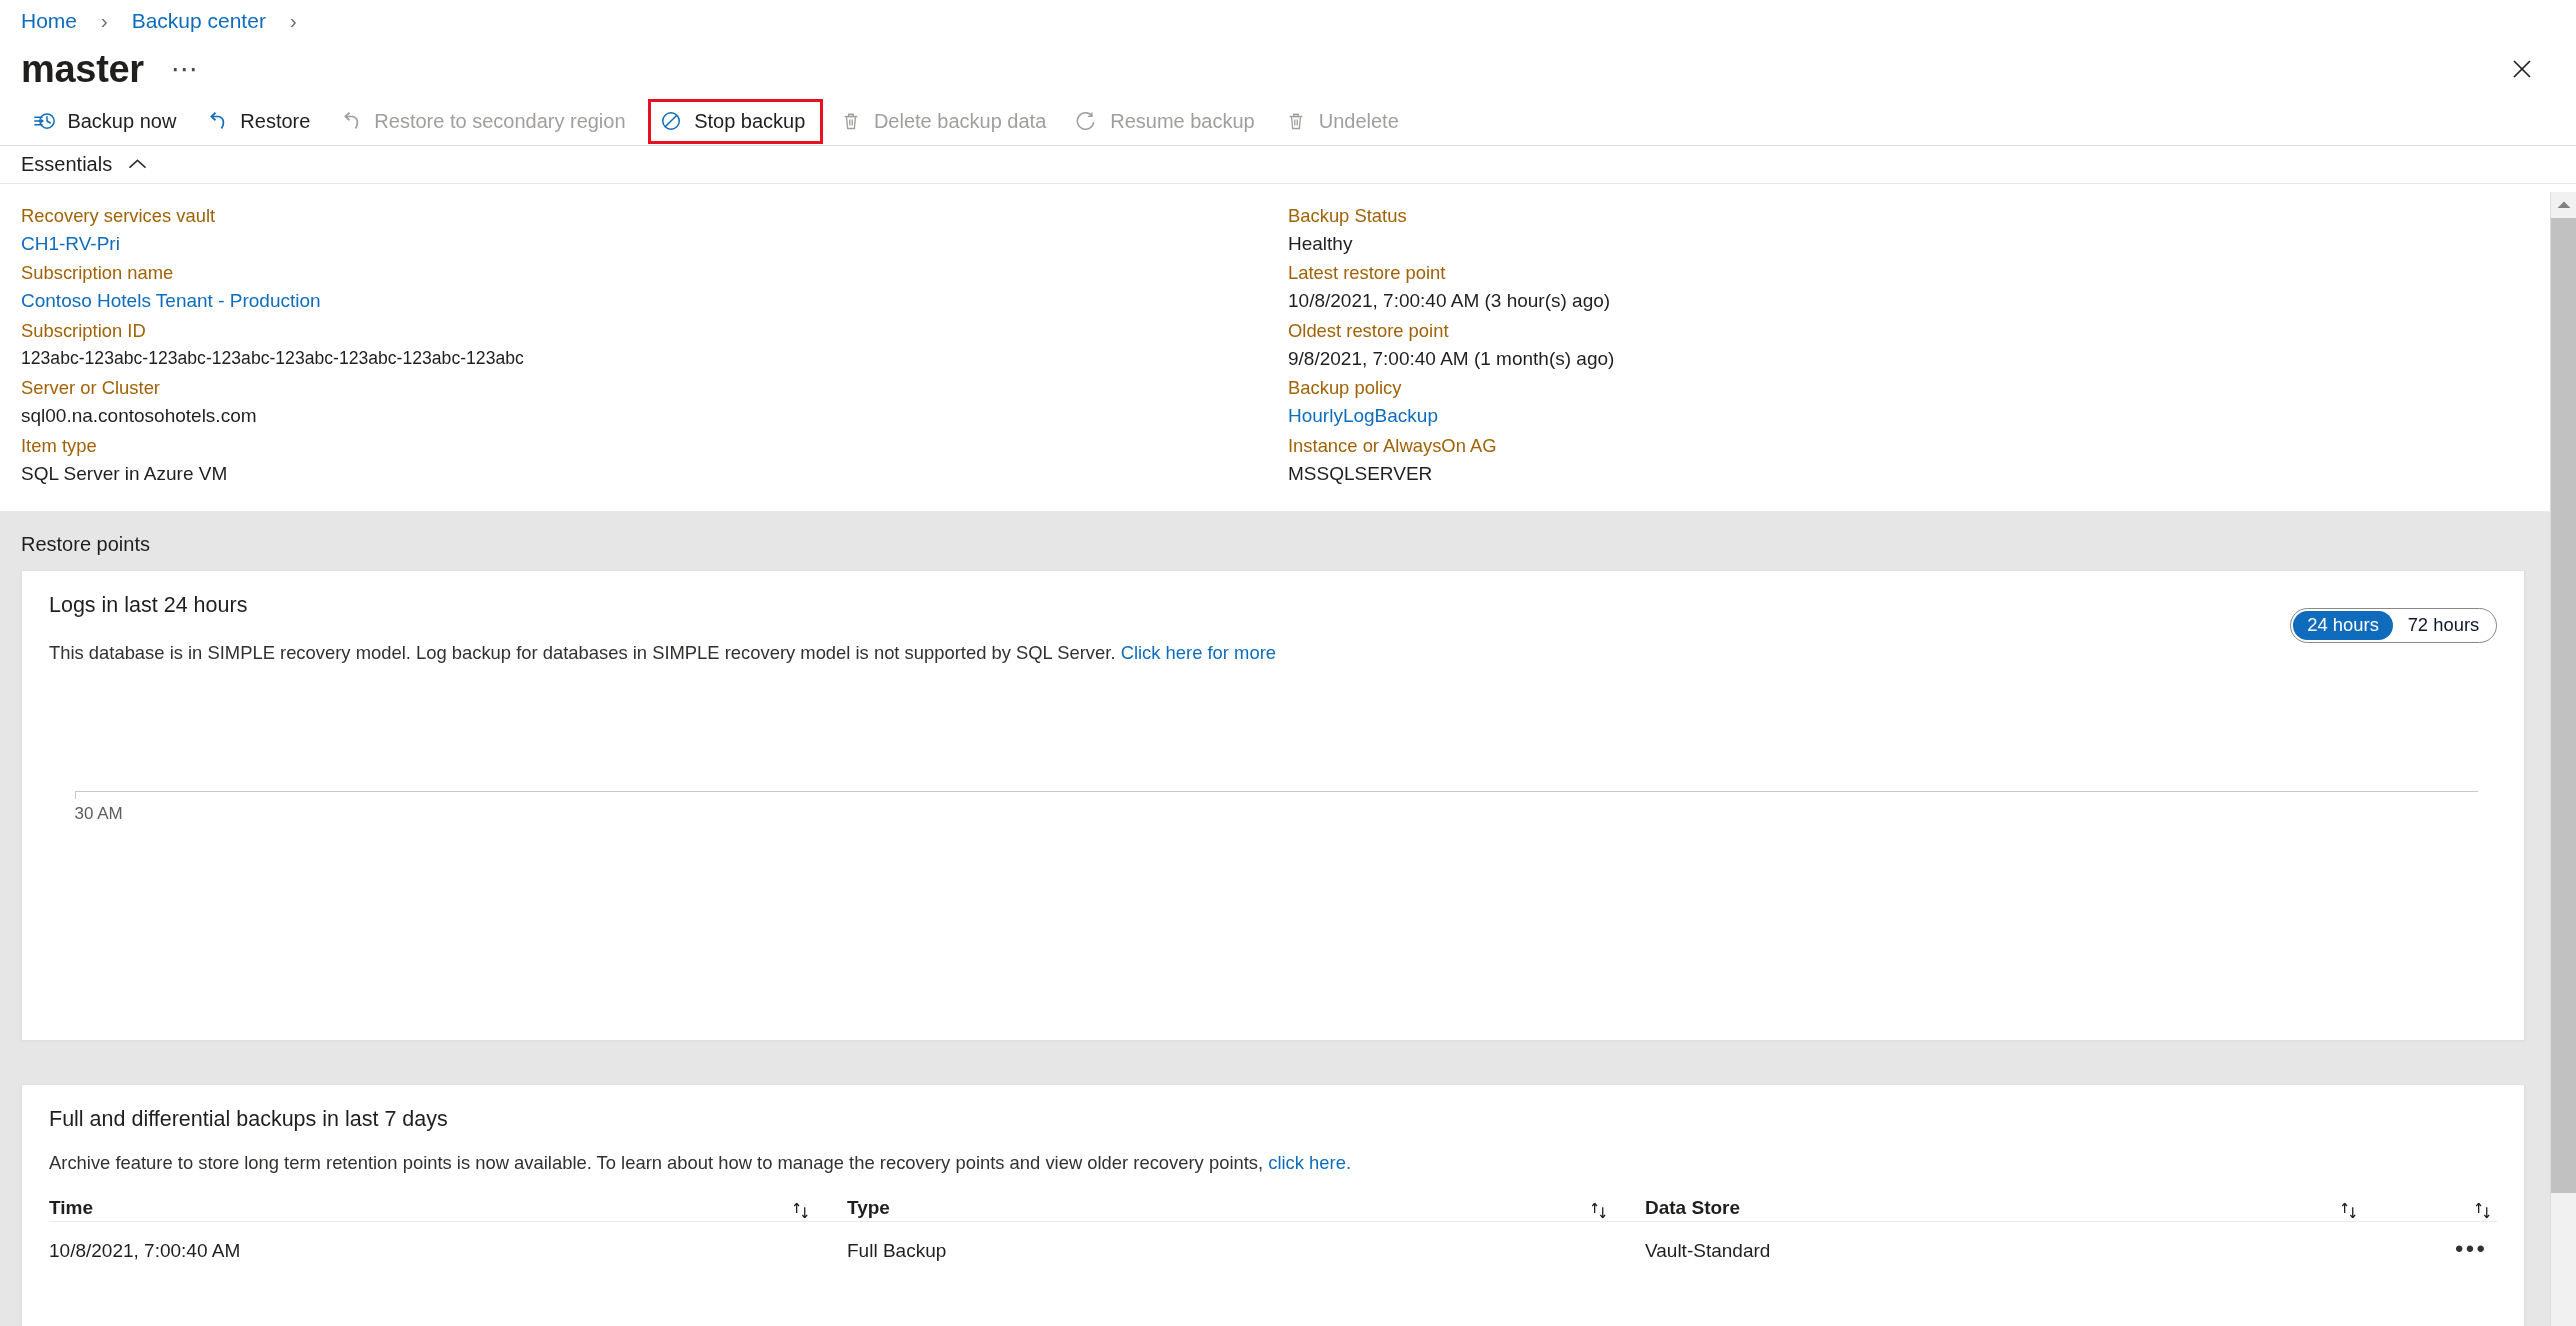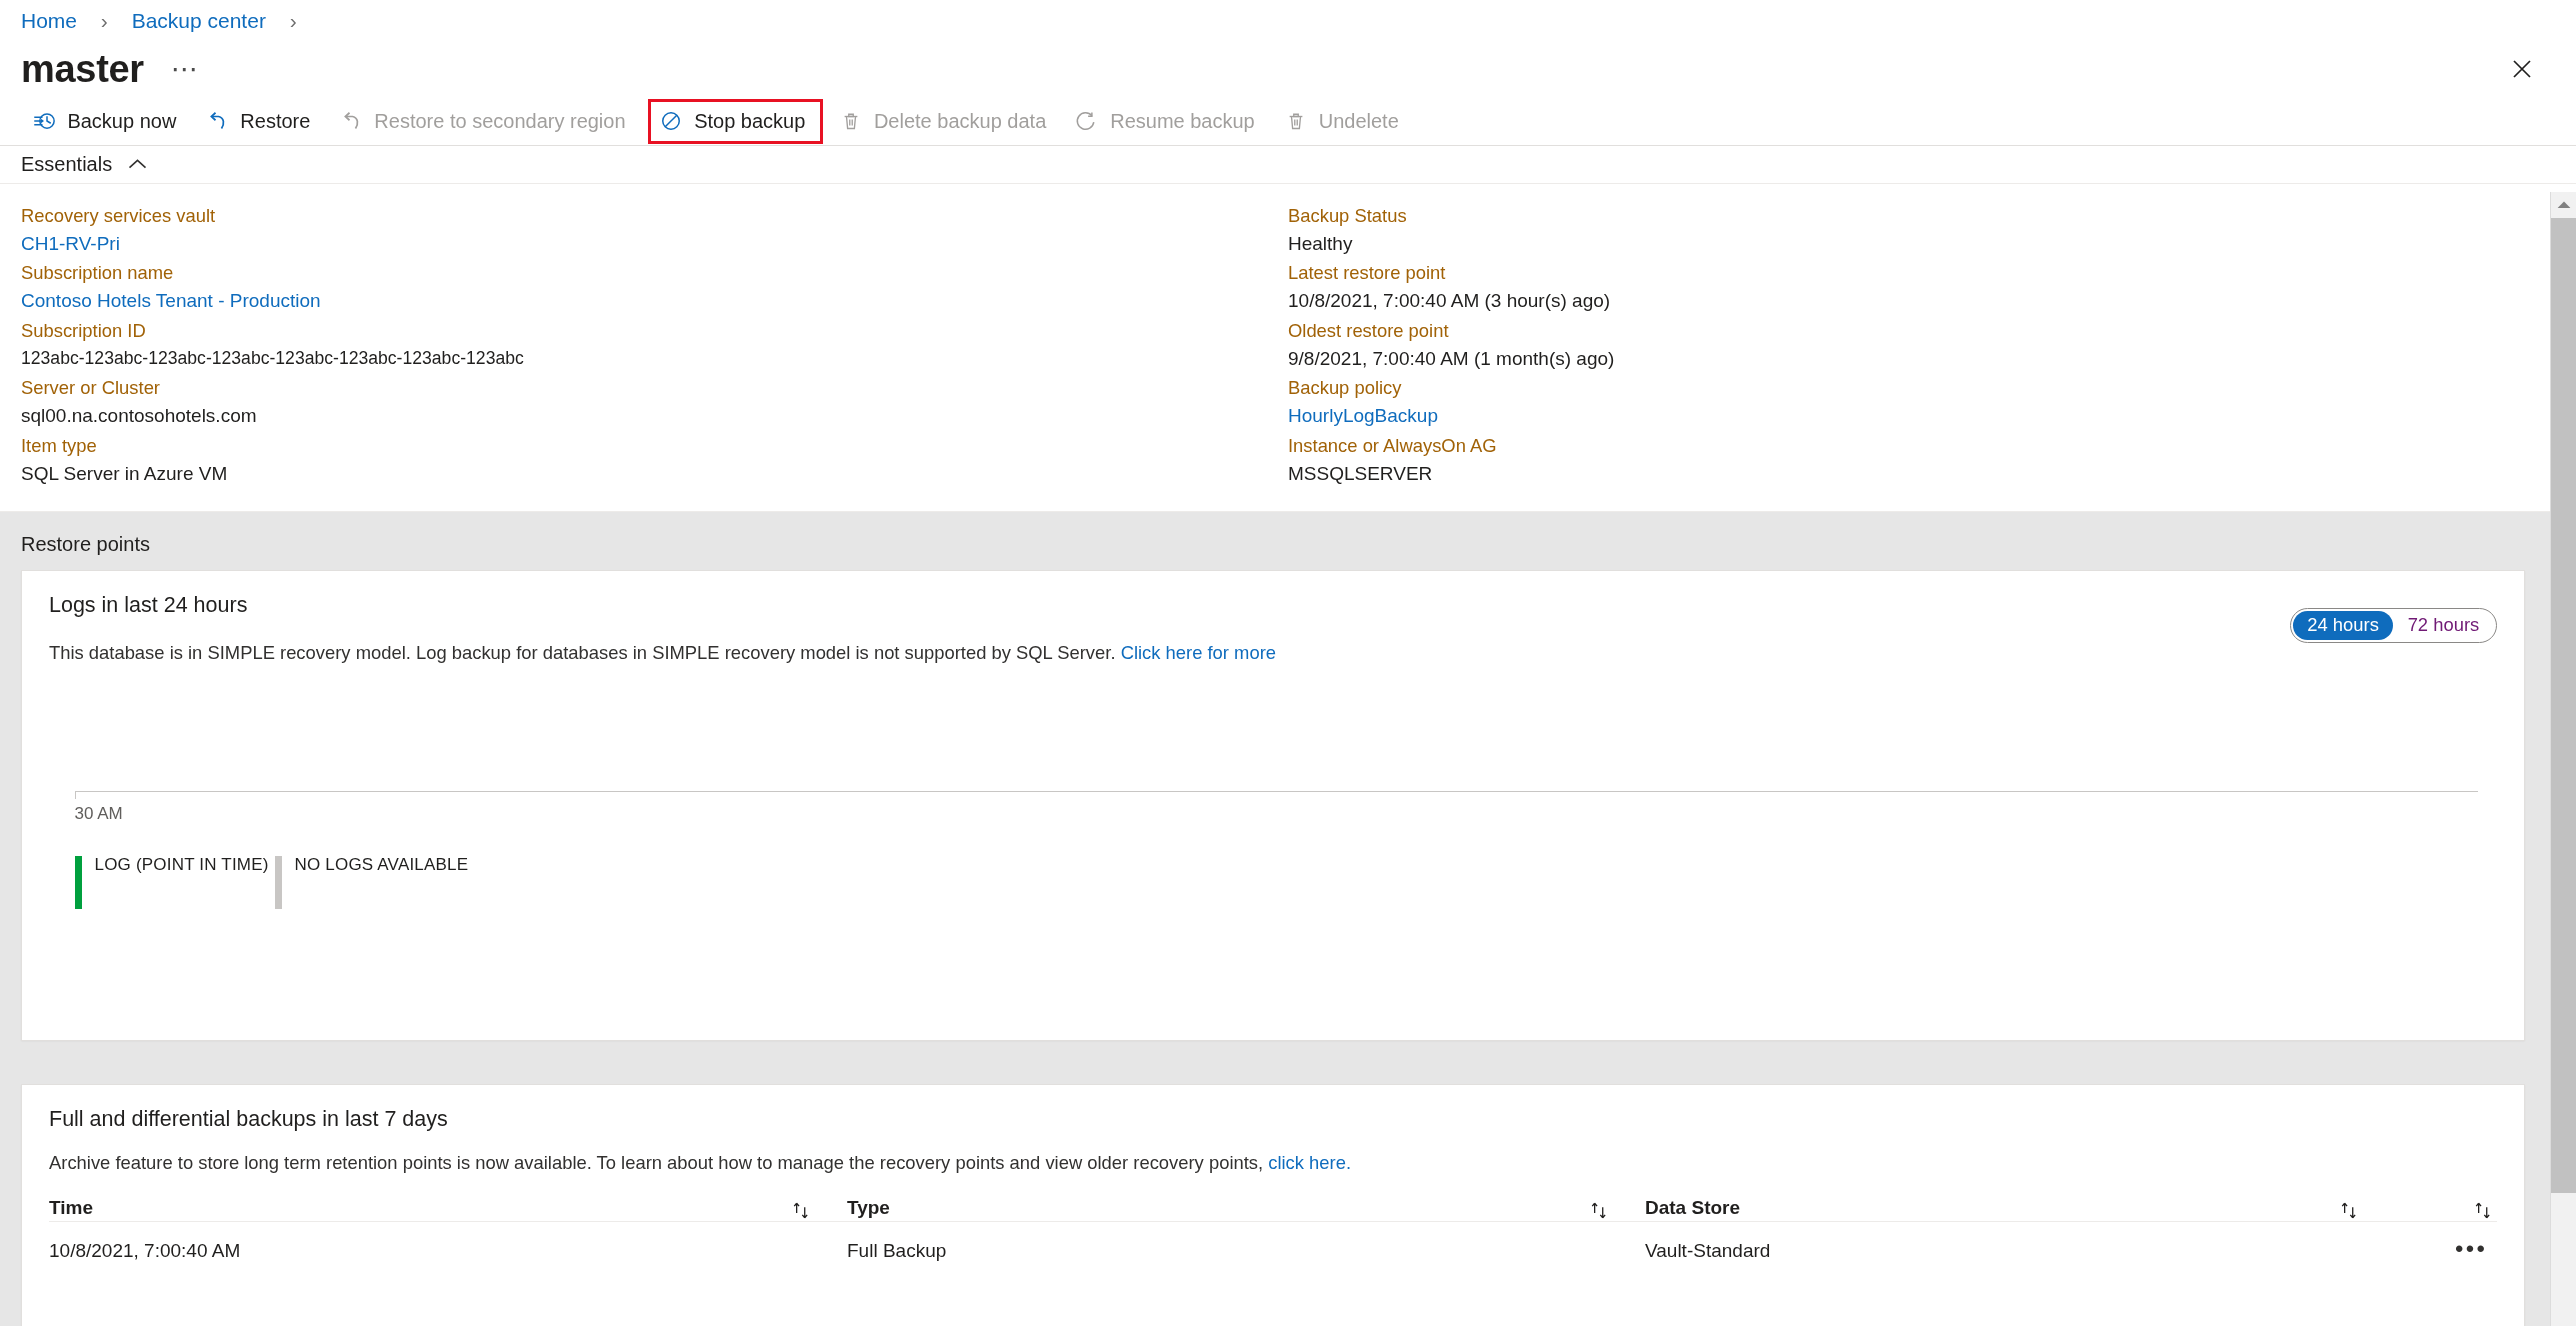--- a/index.html
+++ b/index.html
@@ -142,21 +142,21 @@
     border: 0.8px solid #8a8886;
     border-radius: 797px;
     display: inline-flex; align-items: center;
     padding: 2.4px;
     background: #fff;
     height: 35px;
   }
   .pill {
     font-size: 18.4px; padding: 3.2px 14.4px;
     border-radius: 797px; cursor: pointer;
-    line-height: 22.3px; color: #701a75;
+    line-height: 22.3px; color: #0f172a;
   }
   .pill.active { background: #0f6cbd; color: #ffffff; }
 
   
   .chart-wrap { position: relative; height: 335px; margin-top: 27px; }
   .chart-axis {
     position: absolute; left: 25.5px; right: 19px; top: 99px;
     height: 0.8px; background: #c8c6c4;
   }
   .chart-tick {
@@ -377,30 +377,20 @@
         <div class="card-note">
           <span>This database is in SIMPLE recovery model. Log backup for databases in SIMPLE recovery model is not supported by SQL Server.</span>
           <span class="inline-link">Click here for more</span>
         </div>
 
         <div class="chart-wrap">
           <div class="chart-axis"></div>
           <div class="chart-tick"></div>
           <div class="chart-xlabel">30 AM</div>
 
-          <div class="legend">
-            <div class="legend-item" style="width:200px;">
-              <span class="legend-swatch" style="background:#00a03e;"></span>
-              <span class="legend-text">LOG (POINT IN TIME)</span>
-            </div>
-            <div class="legend-item">
-              <span class="legend-swatch" style="background:#c8c6c4;"></span>
-              <span class="legend-text">NO LOGS AVAILABLE</span>
-            </div>
-          </div>
         </div>
       </div>
     </div>
 
     <div class="card" style="margin-top:43px; height:255px; overflow:hidden;">
       <div class="card-inner">
         <div class="card-title">Full and differential backups in last 7 days</div>
 
         <div class="card-note" style="margin-top:19px;">
           <span>Archive feature to store long term retention points is now available. To learn about how to manage the recovery points and view older recovery points,</span>

